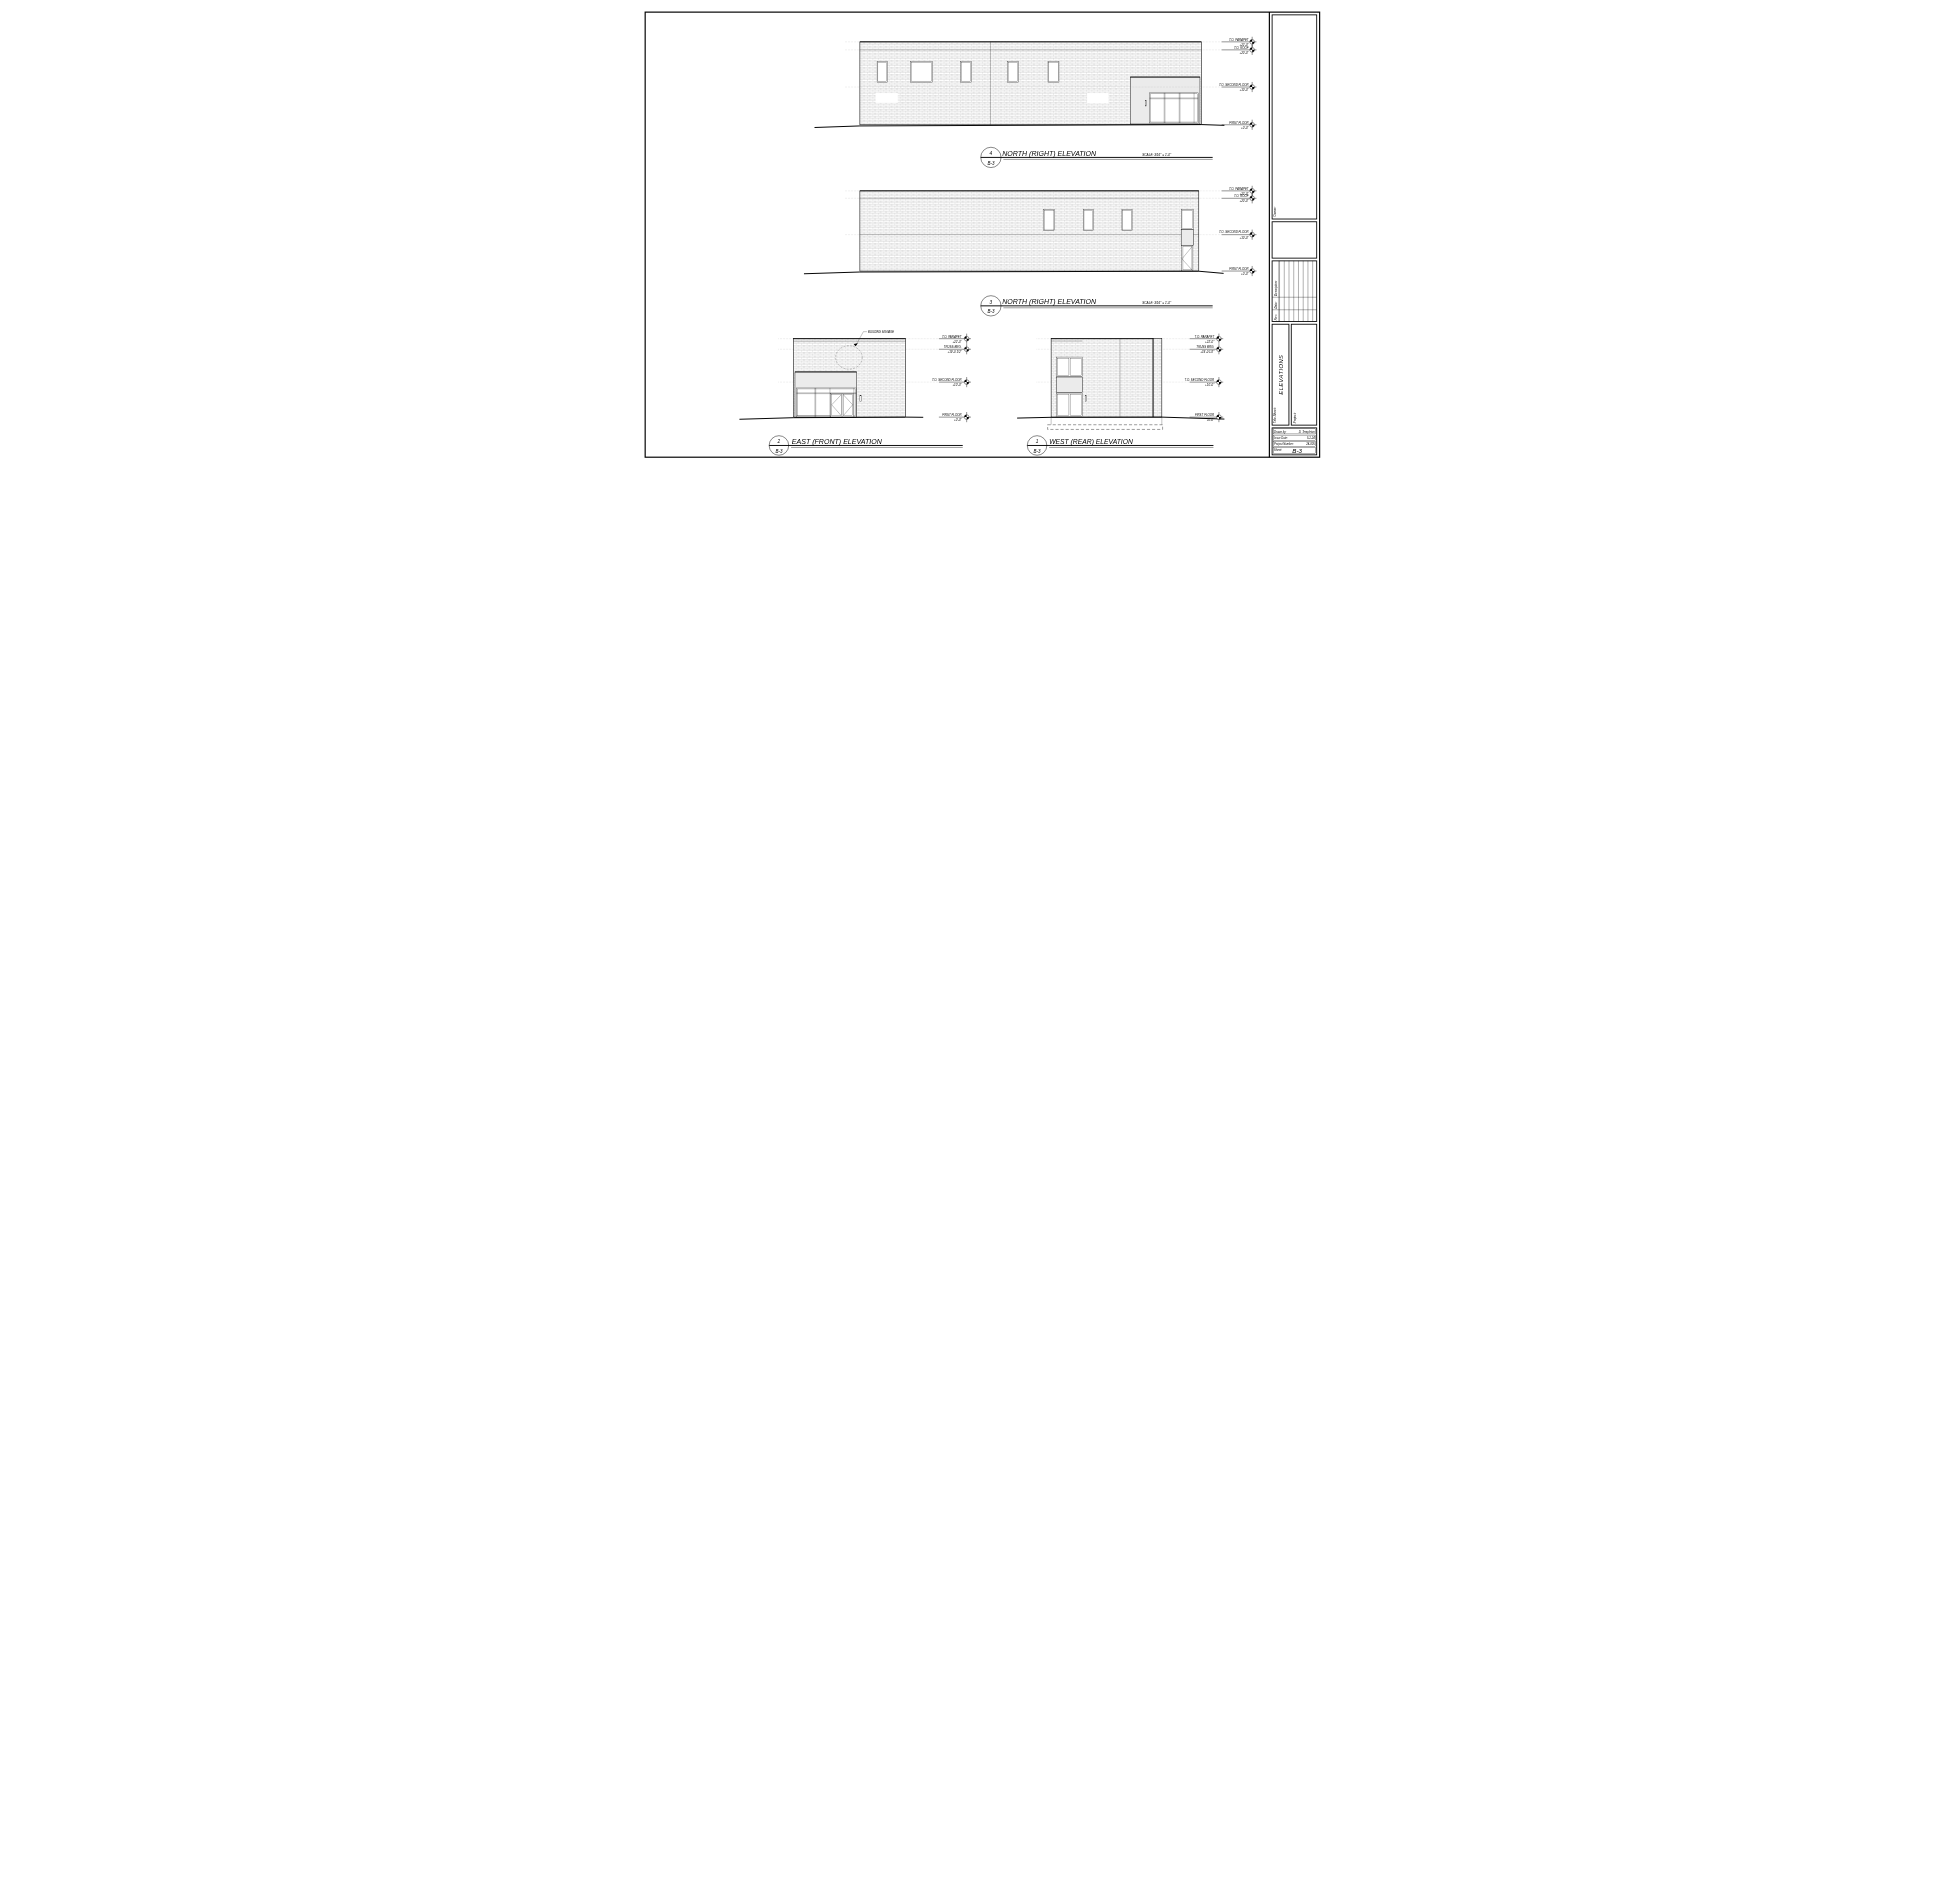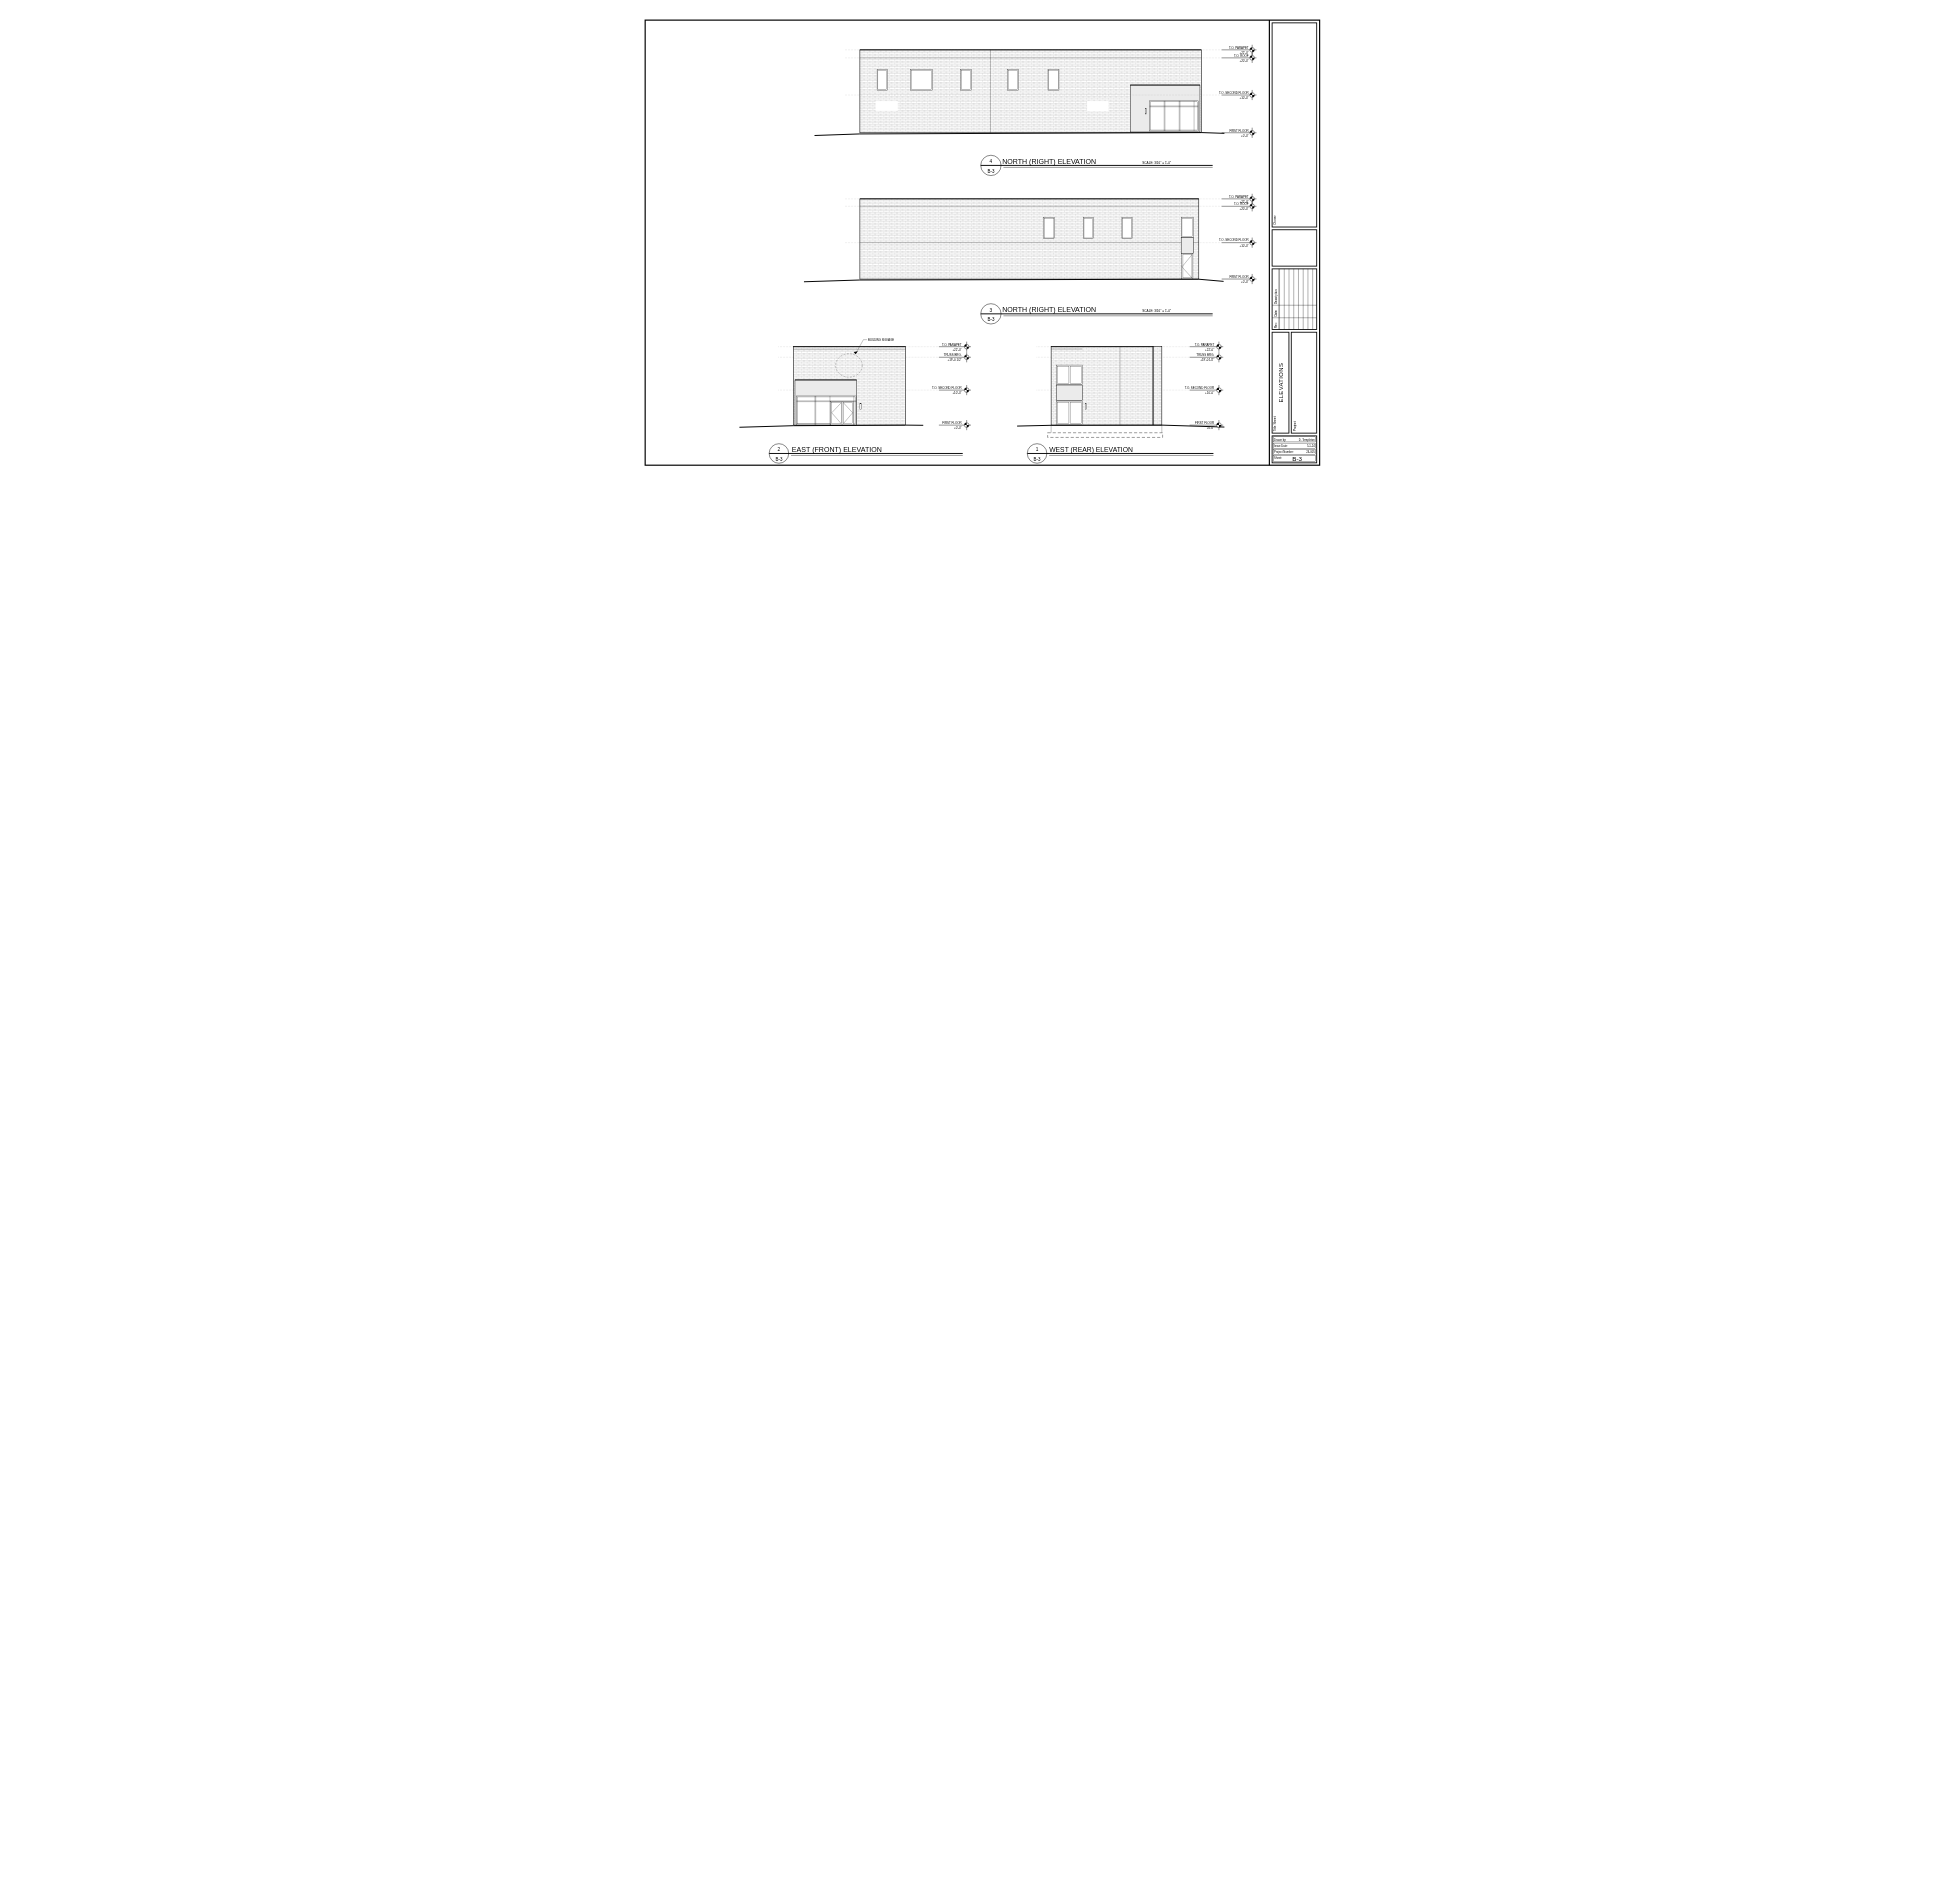--- a/index.html
+++ b/index.html
@@ -1,16 +1,16 @@
 <!DOCTYPE html>
 <html style="font-size:6.3px"><head>
 <meta charset="utf-8">
 <style>
   html,body{margin:0;padding:0;background:#ffffff;}
-  .page{width:100%;max-width:704px;margin:8px auto;background:#a21caf;}
+  .page{width:100%;max-width:704px;margin:0 auto;background:#a21caf;font-style:italic;}
   svg{display:block;width:100%;height:auto;}
   text{font-family:"Liberation Sans",sans-serif;fill:#000;}
   .big-title{font-size:19px;}
   .scale-txt{font-size:8px;}
   .circ-num{font-size:12px;text-anchor:middle;}
   .circ-sheet{font-size:11.5px;text-anchor:middle;}
   .lvl{font-size:7.5px;text-anchor:end;}
   .anno{font-size:7px;}
   .tb-rot{font-size:8px;}
   .tb-rot-sm{font-size:7.5px;}

